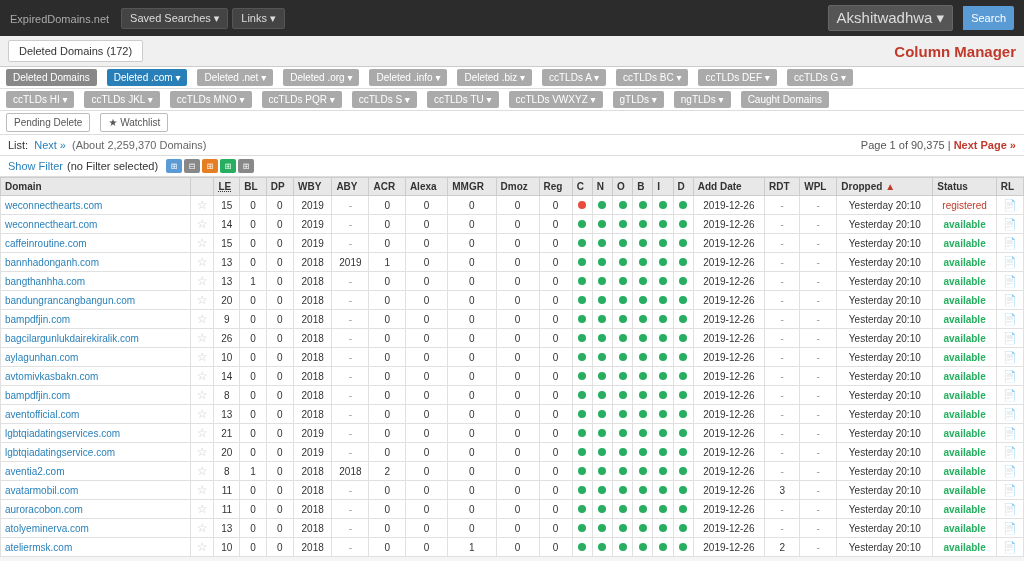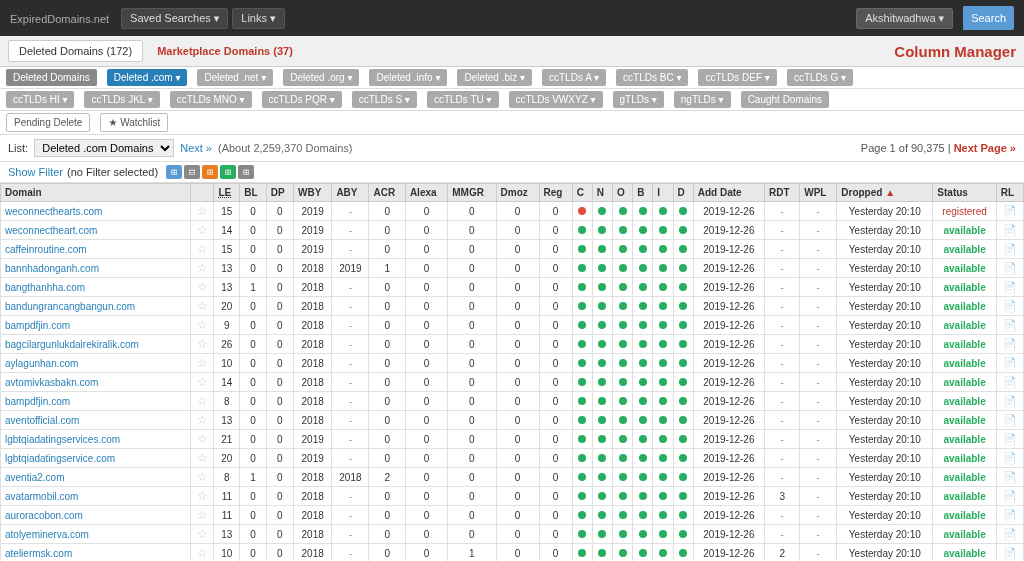--- a/index.html
+++ b/index.html
@@ -34,21 +34,21 @@
       align-items: center;
       gap: 3px;
     }
     .nav-spacer { flex: 1; }
     .user-btn {
       background: #555;
       color: #ddd;
       border: 1px solid #666;
       padding: 3px 8px;
       cursor: pointer;
-      font-size: 11px;
+      font-size: 15px;
       border-radius: 2px;
       margin-right: 6px;
     }
     .search-box {
       display: flex;
       align-items: center;
     }
     .search-box input {
       border: 1px solid #ccc;
       padding: 3px 6px;
@@ -229,21 +229,20 @@
   <button class="user-btn">
     <span>Akshitwadhwa</span> ▾
   </button>
   <div class="search-box">
     <button>Search</button>
   </div>
 </div>
 
 <div class="tab-bar">
   <div class="tab-item active">Deleted Domains (172)</div>
-  <div class="tab-item red">Marketplace Domains (37)</div>
   <div class="tab-spacer"></div>
   <div class="col-manager">Column Manager</div>
 </div>
 
 <div class="filter-row">
   <button class="filter-btn gray">Deleted Domains</button>
   <button class="filter-btn active">Deleted .com ▾</button>
   <button class="filter-btn light">Deleted .net ▾</button>
   <button class="filter-btn light">Deleted .org ▾</button>
   <button class="filter-btn light">Deleted .info ▾</button>
@@ -267,23 +266,20 @@
   <button class="filter-btn light">Caught Domains</button>
 </div>
 
 <div class="filter-row">
   <button class="filter-btn-outline">Pending Delete</button>
   <button class="filter-btn-outline">★ Watchlist</button>
 </div>
 
 <div class="list-info">
   <span>List:</span>
-  <select>
-    <option>Deleted .com Domains</option>
-  </select>
   <a>Next »</a>
   <span class="list-count">(About 2,259,370 Domains)</span>
   <div class="list-info-right">
     <span>Page 1 of 90,375 |</span>
     <a>Next Page »</a>
   </div>
 </div>
 
 <div class="show-filter">
   <a class="show-filter-link">Show Filter</a>

